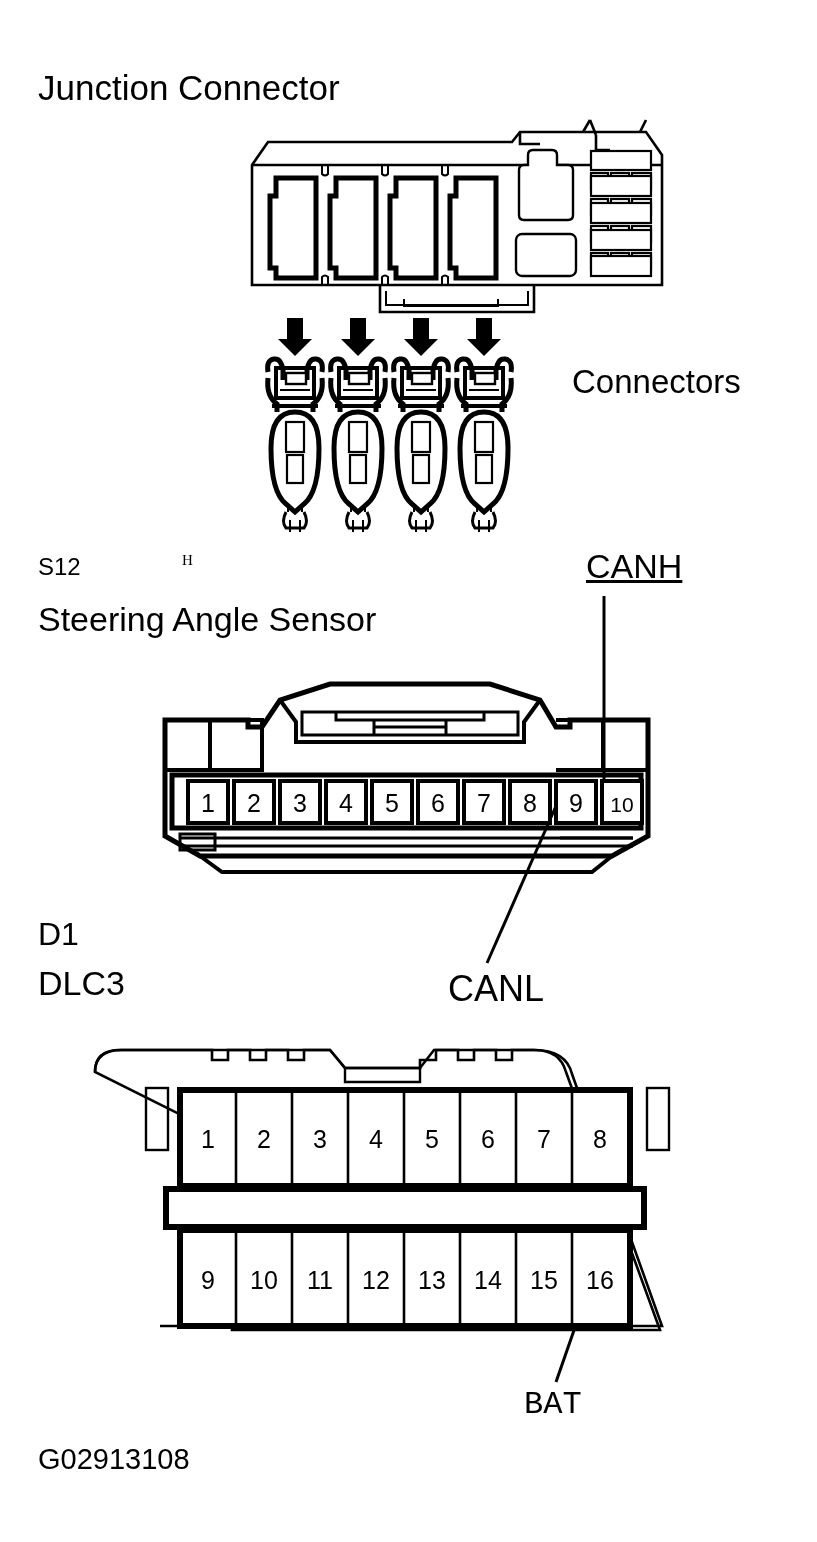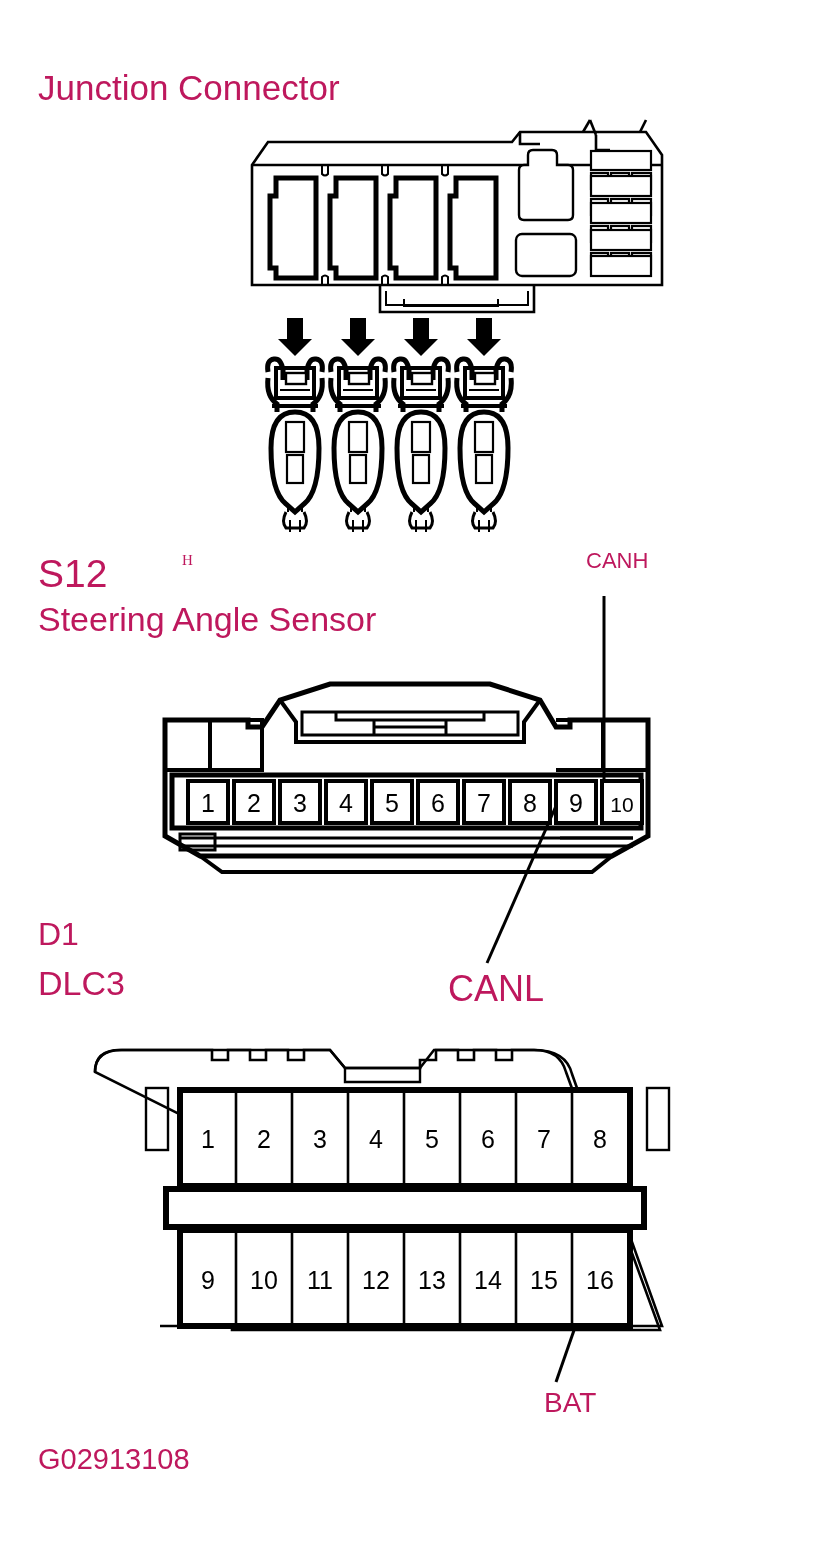--- a/index.html
+++ b/index.html
@@ -1,42 +1,43 @@
 <!DOCTYPE html>
 <html><head>
 <meta charset="utf-8">
 <style>
   html,body{margin:0;padding:0;background:#fff;}
   body{width:817px;height:1542px;position:relative;
        font-family:"Liberation Sans","DejaVu Sans",sans-serif;color:#000;overflow:hidden;}
-  .lbl{position:absolute;white-space:nowrap;color:#be185d;line-height:1.05;}
+  .lbl{position:absolute;white-space:nowrap;color:#000000;line-height:1.05;}
   #title{left:38px;top:70px;font-size:35px;}
   #busline{left:572px;top:361px;font-size:33px;}
   #busline div{line-height:1.25;}
-  #s12{left:38px;top:554px;font-size:39px;}
+  #s12{left:38px;top:554px;font-size:24px;}
   #s12name{left:38px;top:602px;font-size:34px;}
   #hmark{left:182px;top:553px;font-size:15px;font-family:"Liberation Serif","DejaVu Serif",serif;}
-  #canh{left:586px;top:549px;font-size:22px;}
+  #canh{left:586px;top:549px;font-size:34px;text-decoration:underline;}
   #canl{left:448px;top:970px;font-size:36px;}
   #d1{left:38px;top:918px;font-size:32px;}
   #dlc3{left:38px;top:966px;font-size:34px;}
-  #bat{left:544px;top:1388px;font-size:28px;}
+  #bat{left:524px;top:1388px;font-size:32px;font-family:Liberation Mono, monospace;}
   #code{left:38px;top:1444px;font-size:29px;}
   svg{position:absolute;left:0;top:0;}
   .pinnum{font-size:25px;font-family:"Liberation Sans","DejaVu Sans",sans-serif;
           text-anchor:middle;fill:#000;}
   .pinnum-s{font-size:21px;font-family:"Liberation Sans","DejaVu Sans",sans-serif;
           text-anchor:middle;fill:#000;}
 </style>
 </head>
 <body>
 
 <div class="lbl" id="title">Junction Connector</div>
 
 <div class="lbl" id="busline">
+  <div>Connectors</div>
 </div>
 
 <div class="lbl" id="s12">S12</div>
 <div class="lbl" id="hmark">H</div>
 <div class="lbl" id="s12name">Steering Angle Sensor</div>
 
 <div class="lbl" id="canh">CANH</div>
 <div class="lbl" id="canl">CANL</div>
 
 <div class="lbl" id="d1">D1</div>

